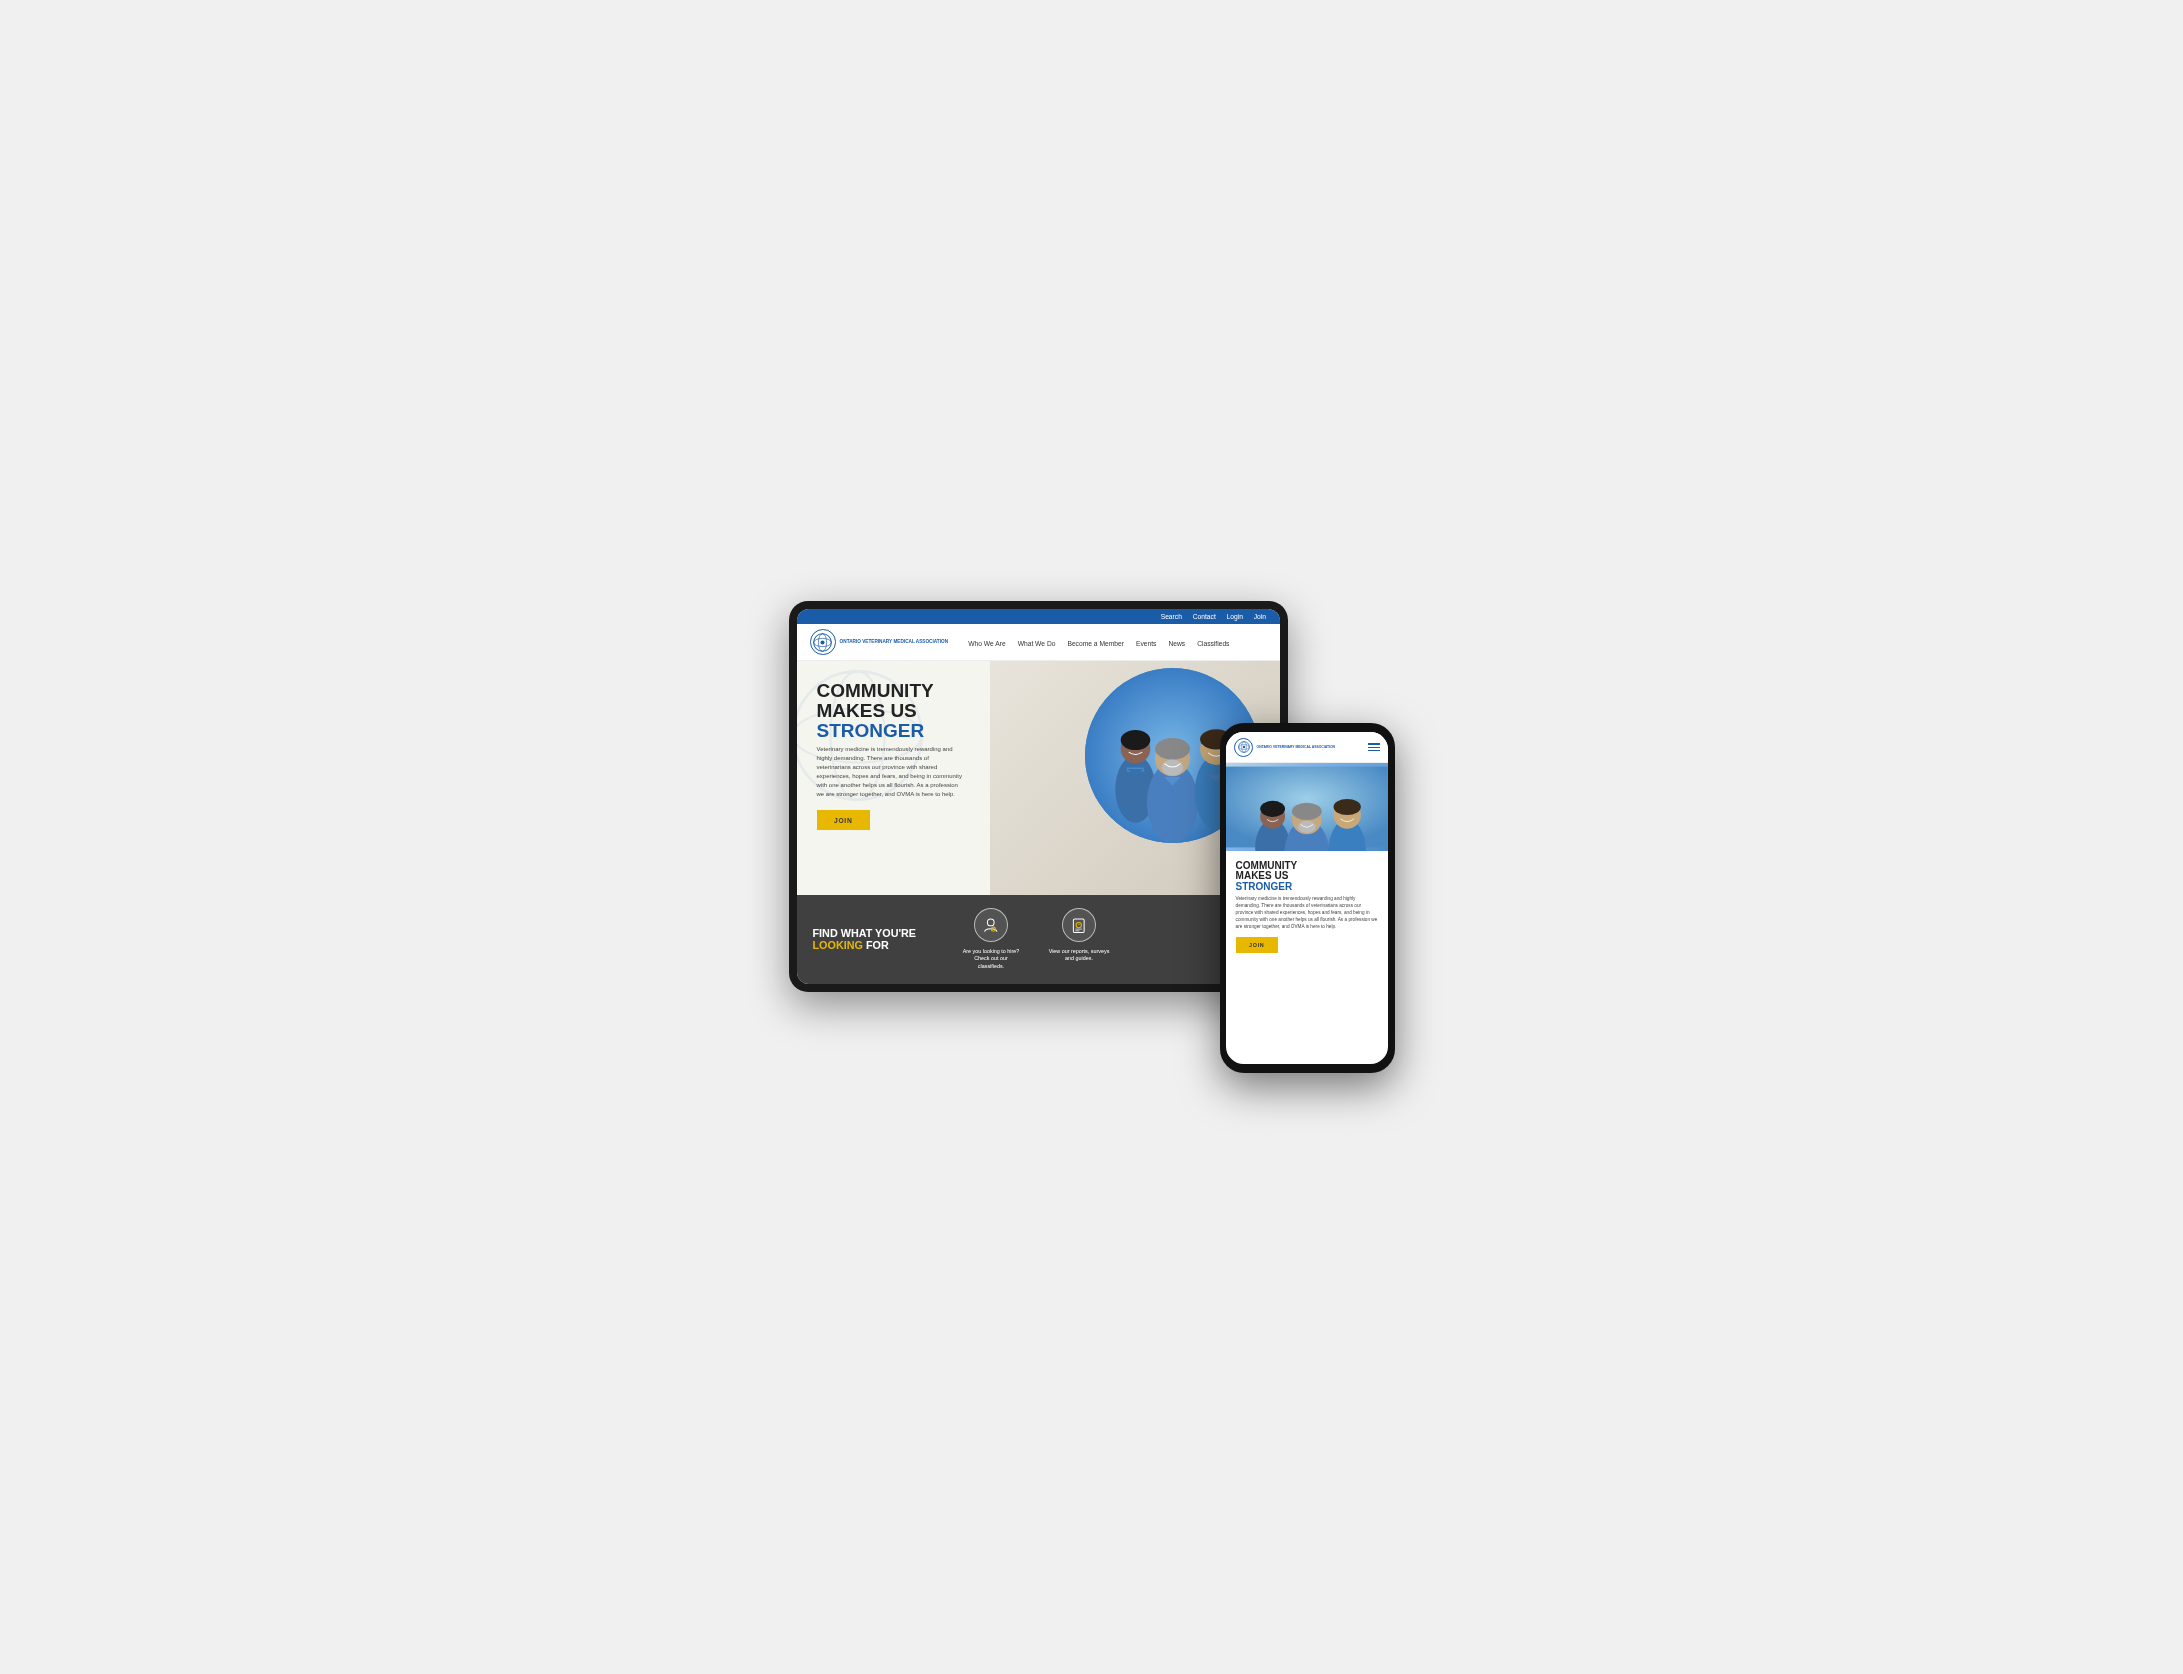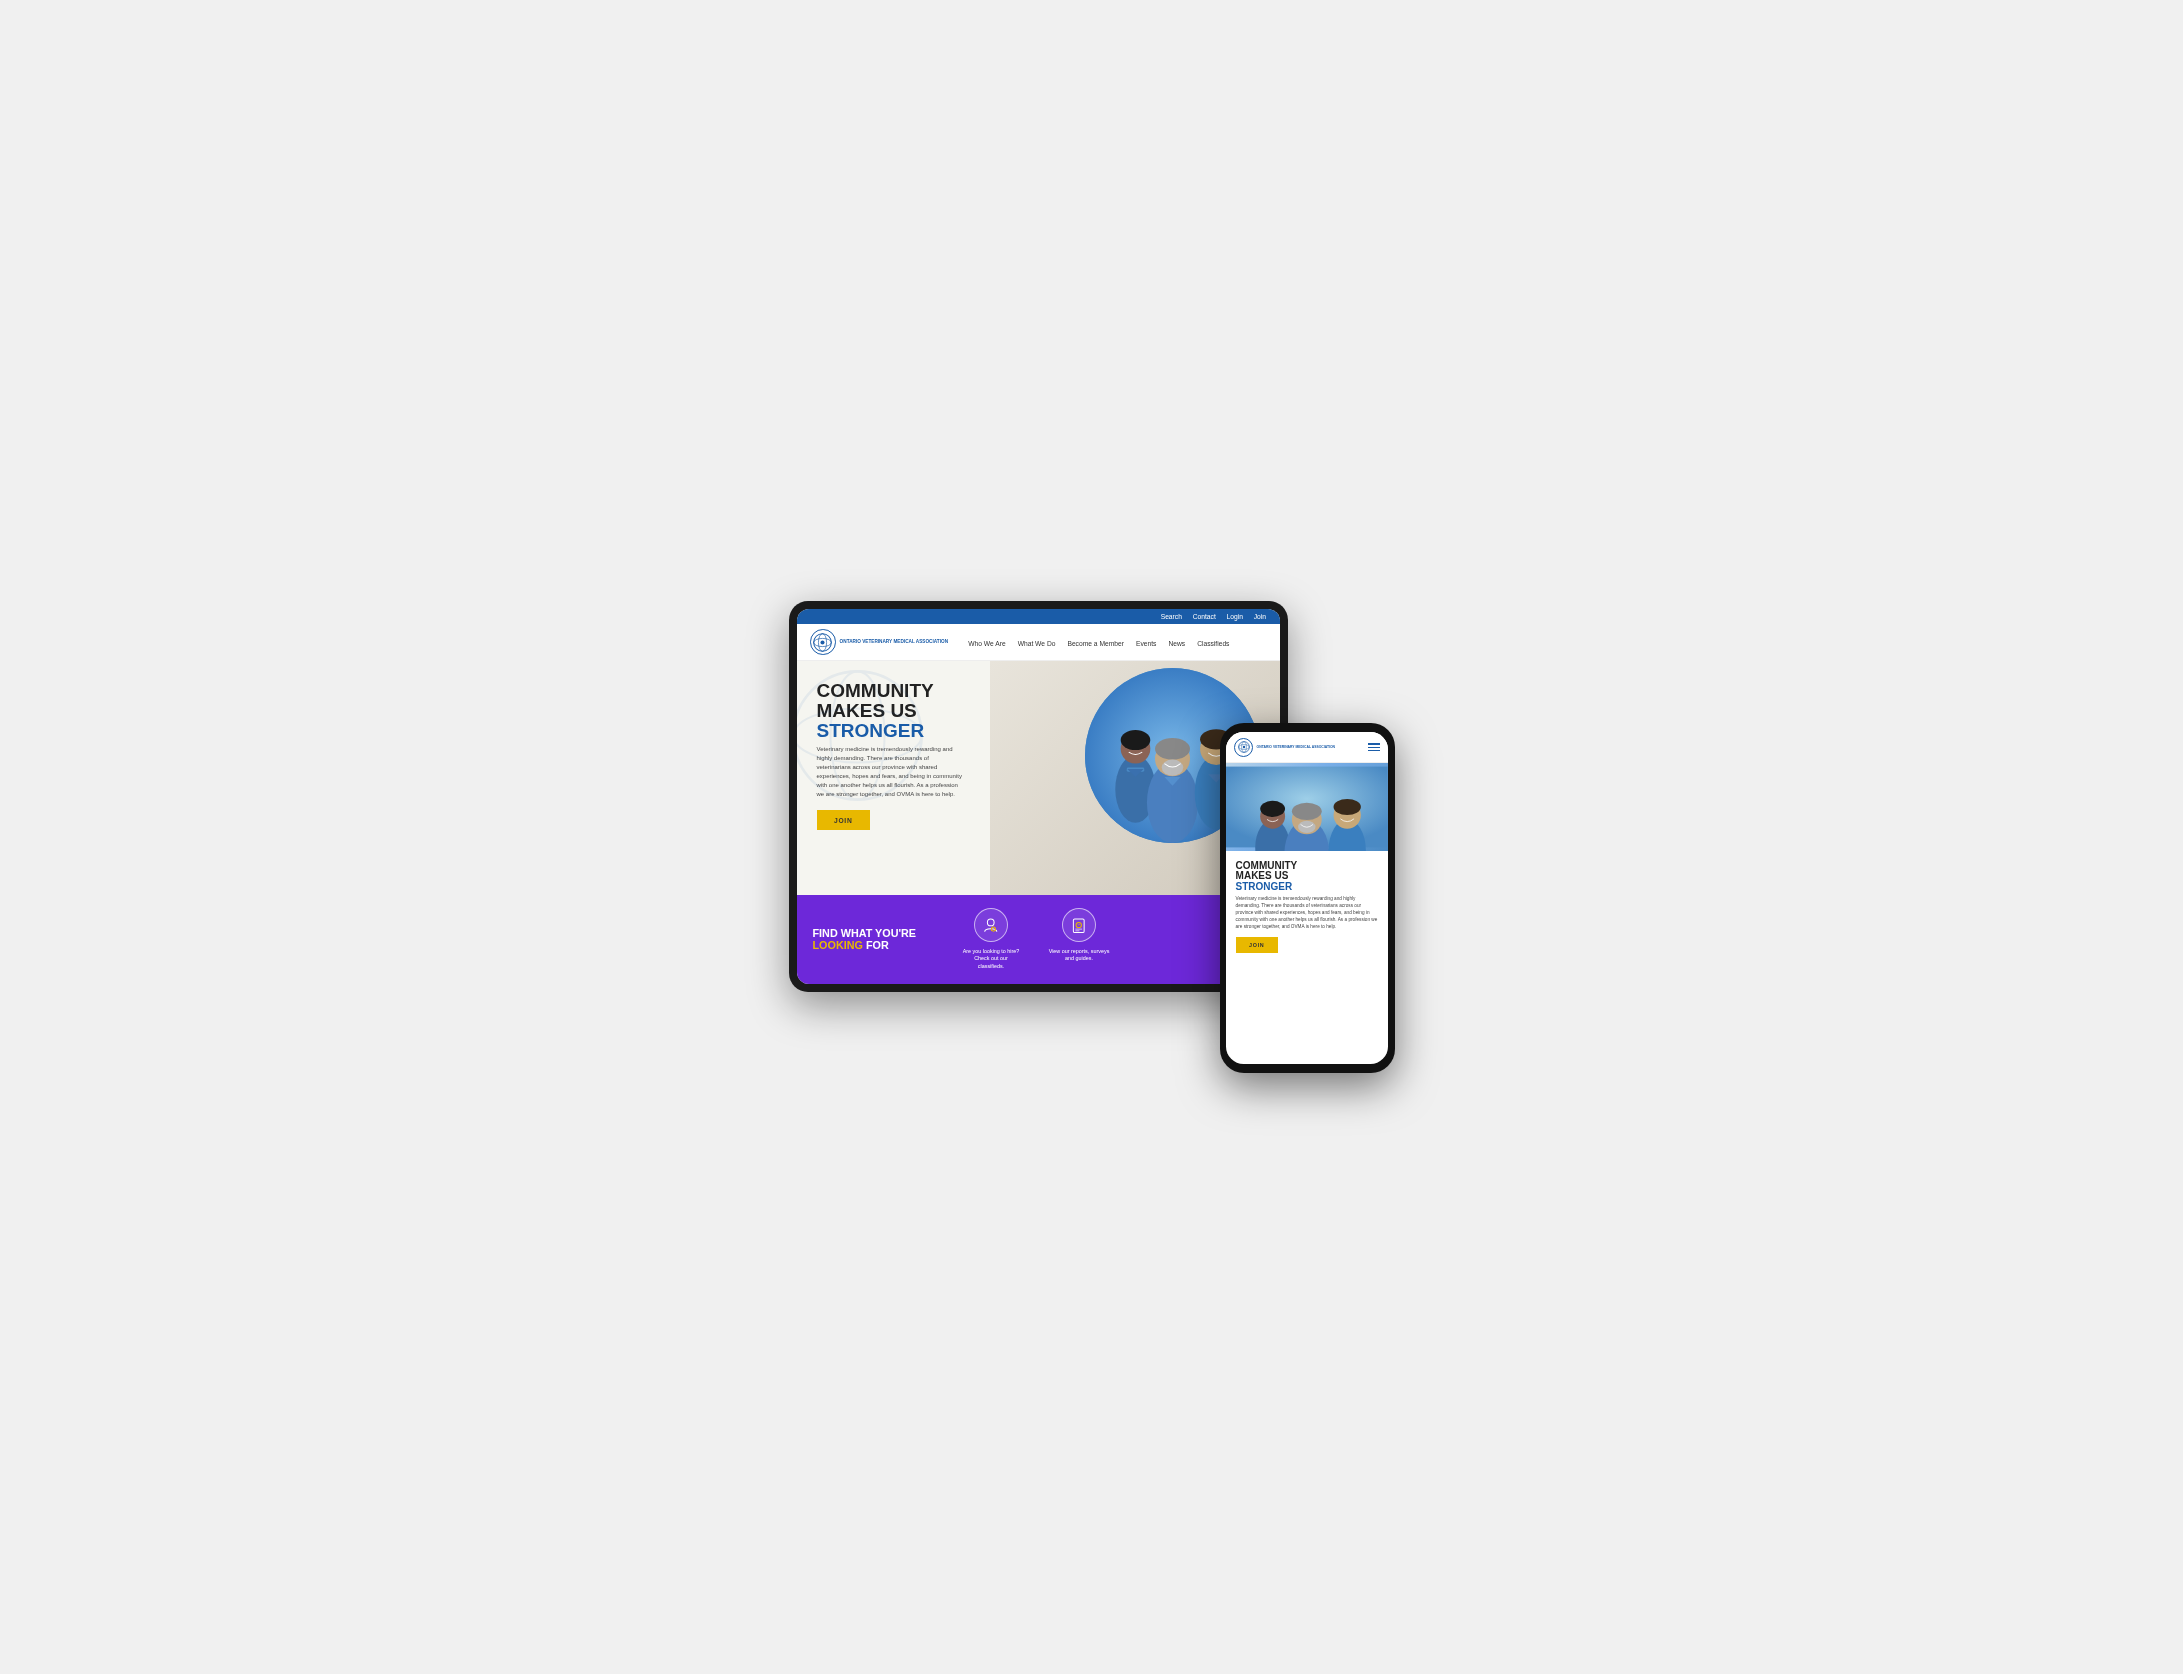--- a/index.html
+++ b/index.html
@@ -207,21 +207,21 @@
     }
 
     
     .doctors-svg {
       width: 100%;
       height: 100%;
     }
 
     
     .bottom-section {
-      background: #6d28d9;
+      background: #404040;
       padding: 13.5px 16px;
       display: flex;
       align-items: center;
       min-height: 67px;
       flex-shrink: 0;
     }
 
     .find-text {
       color: #fff;
       font-size: 10.8px;

